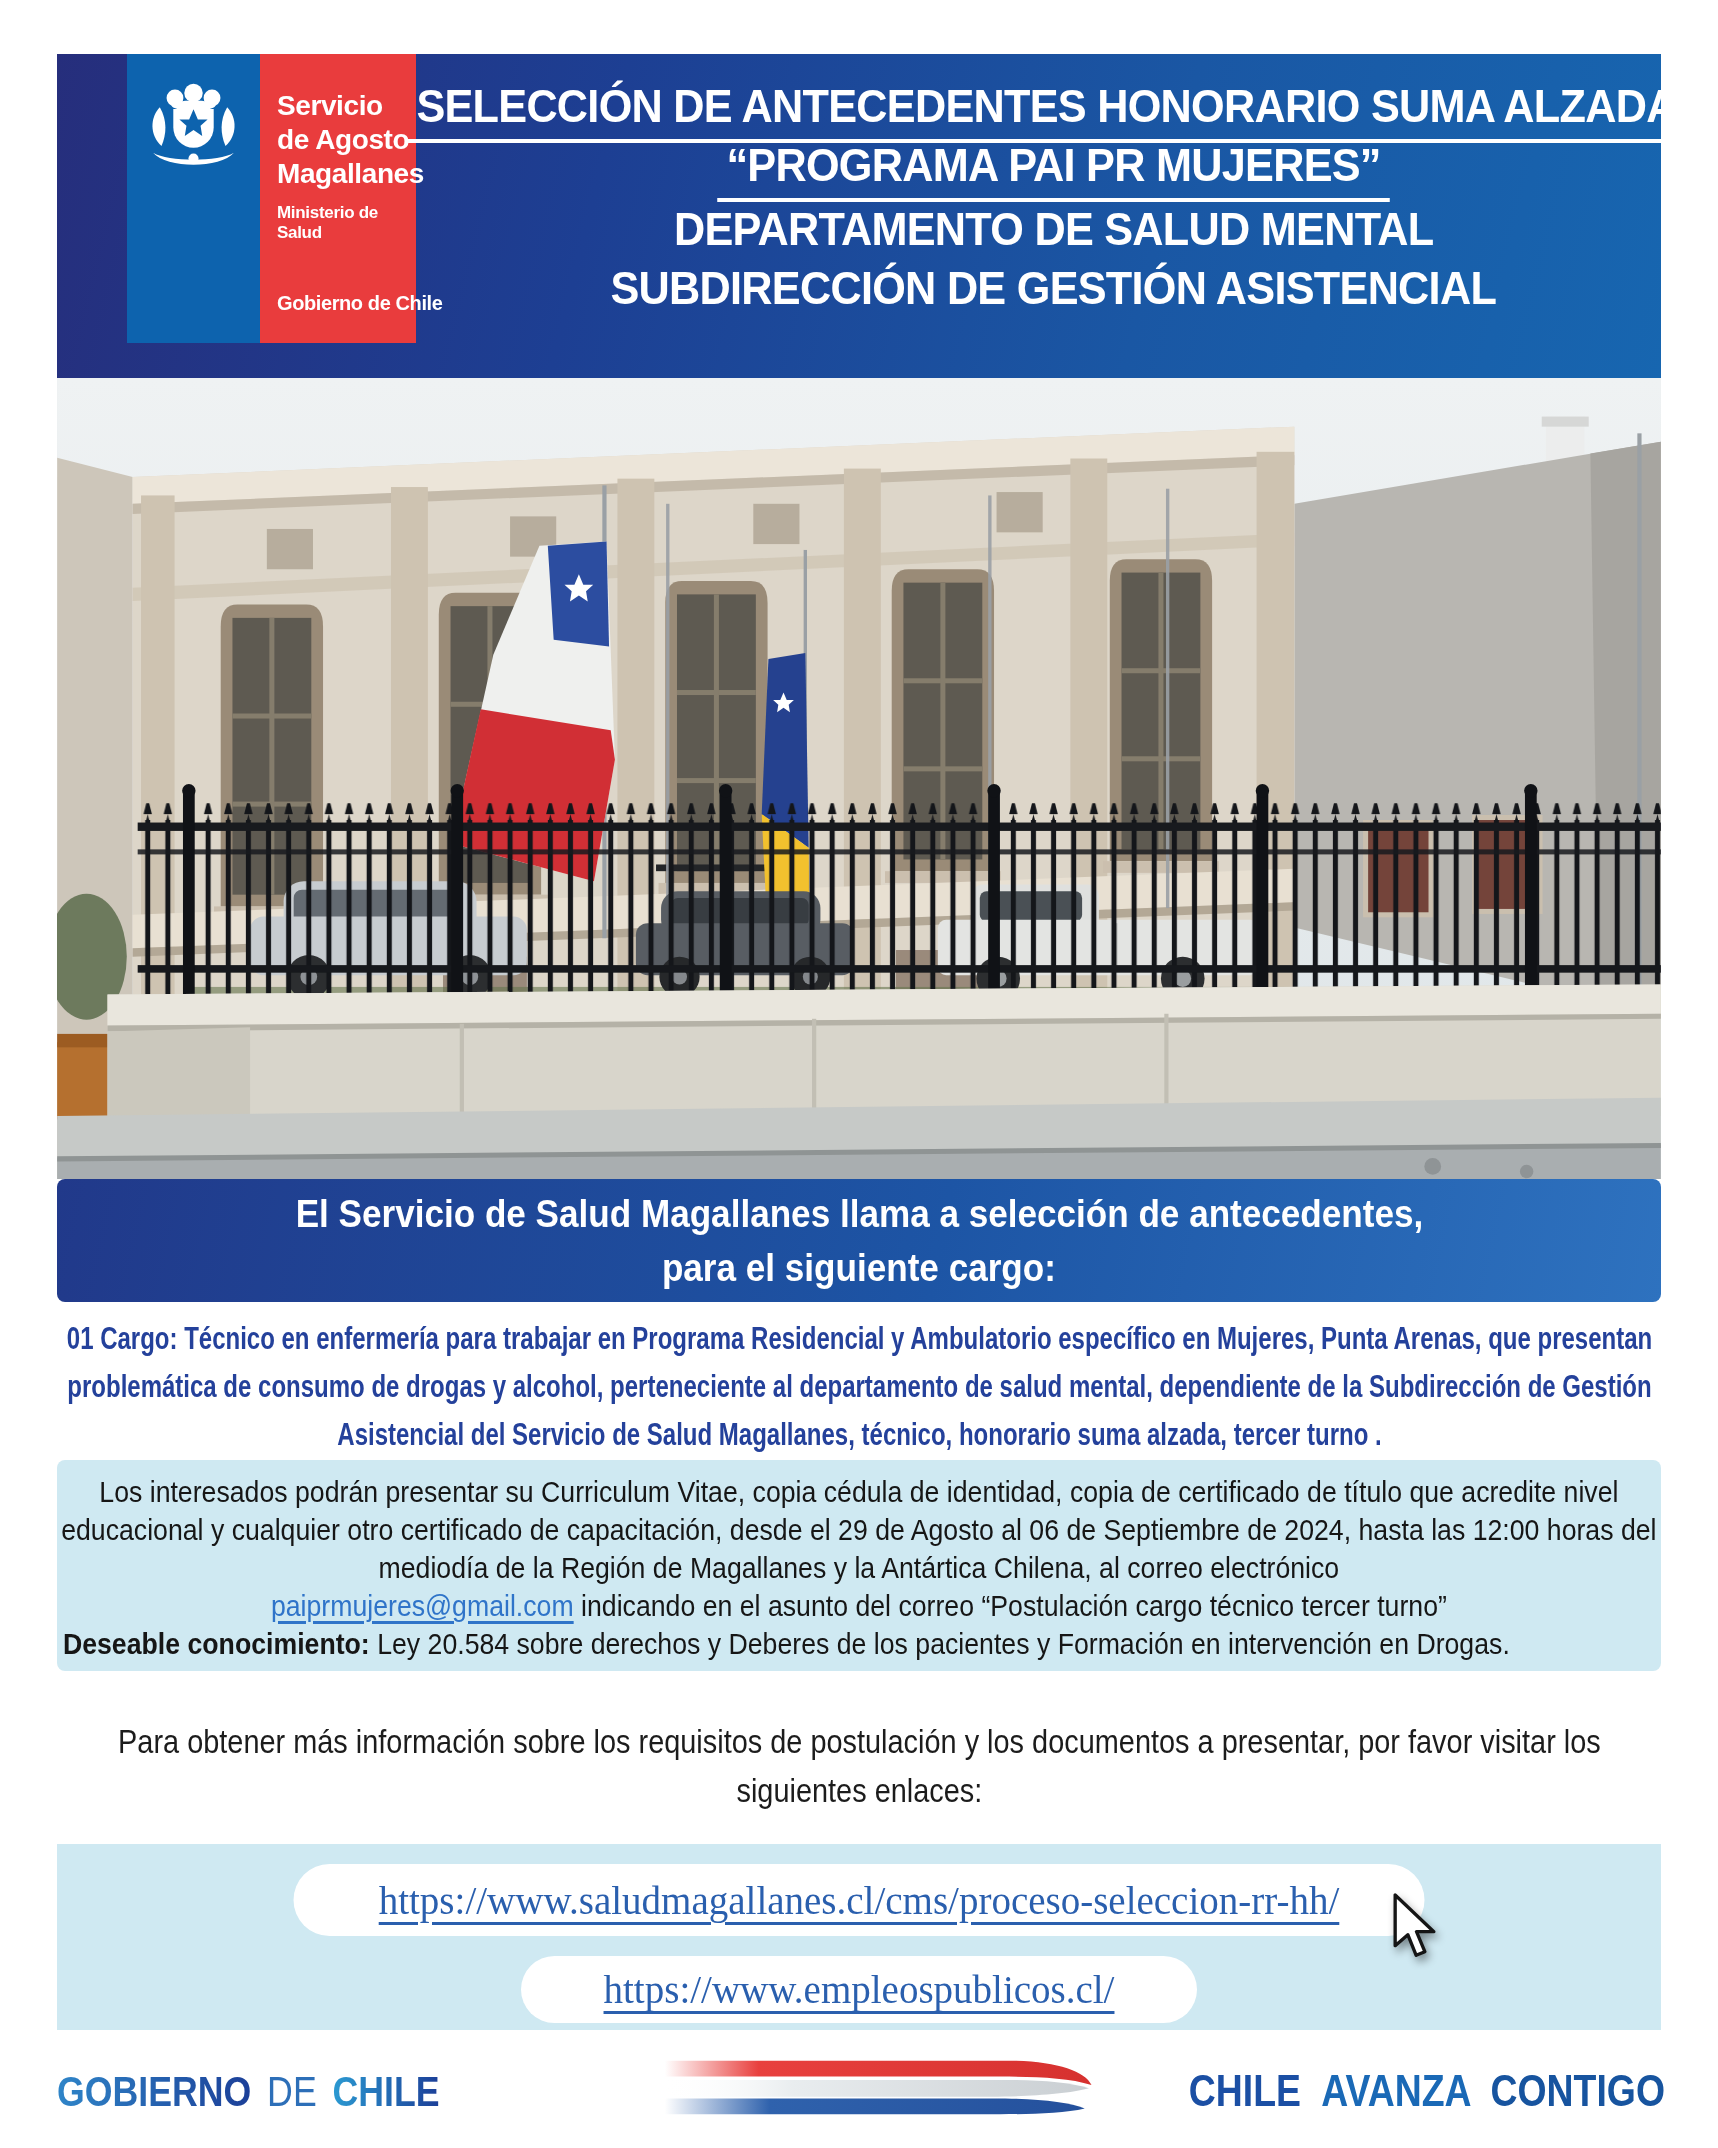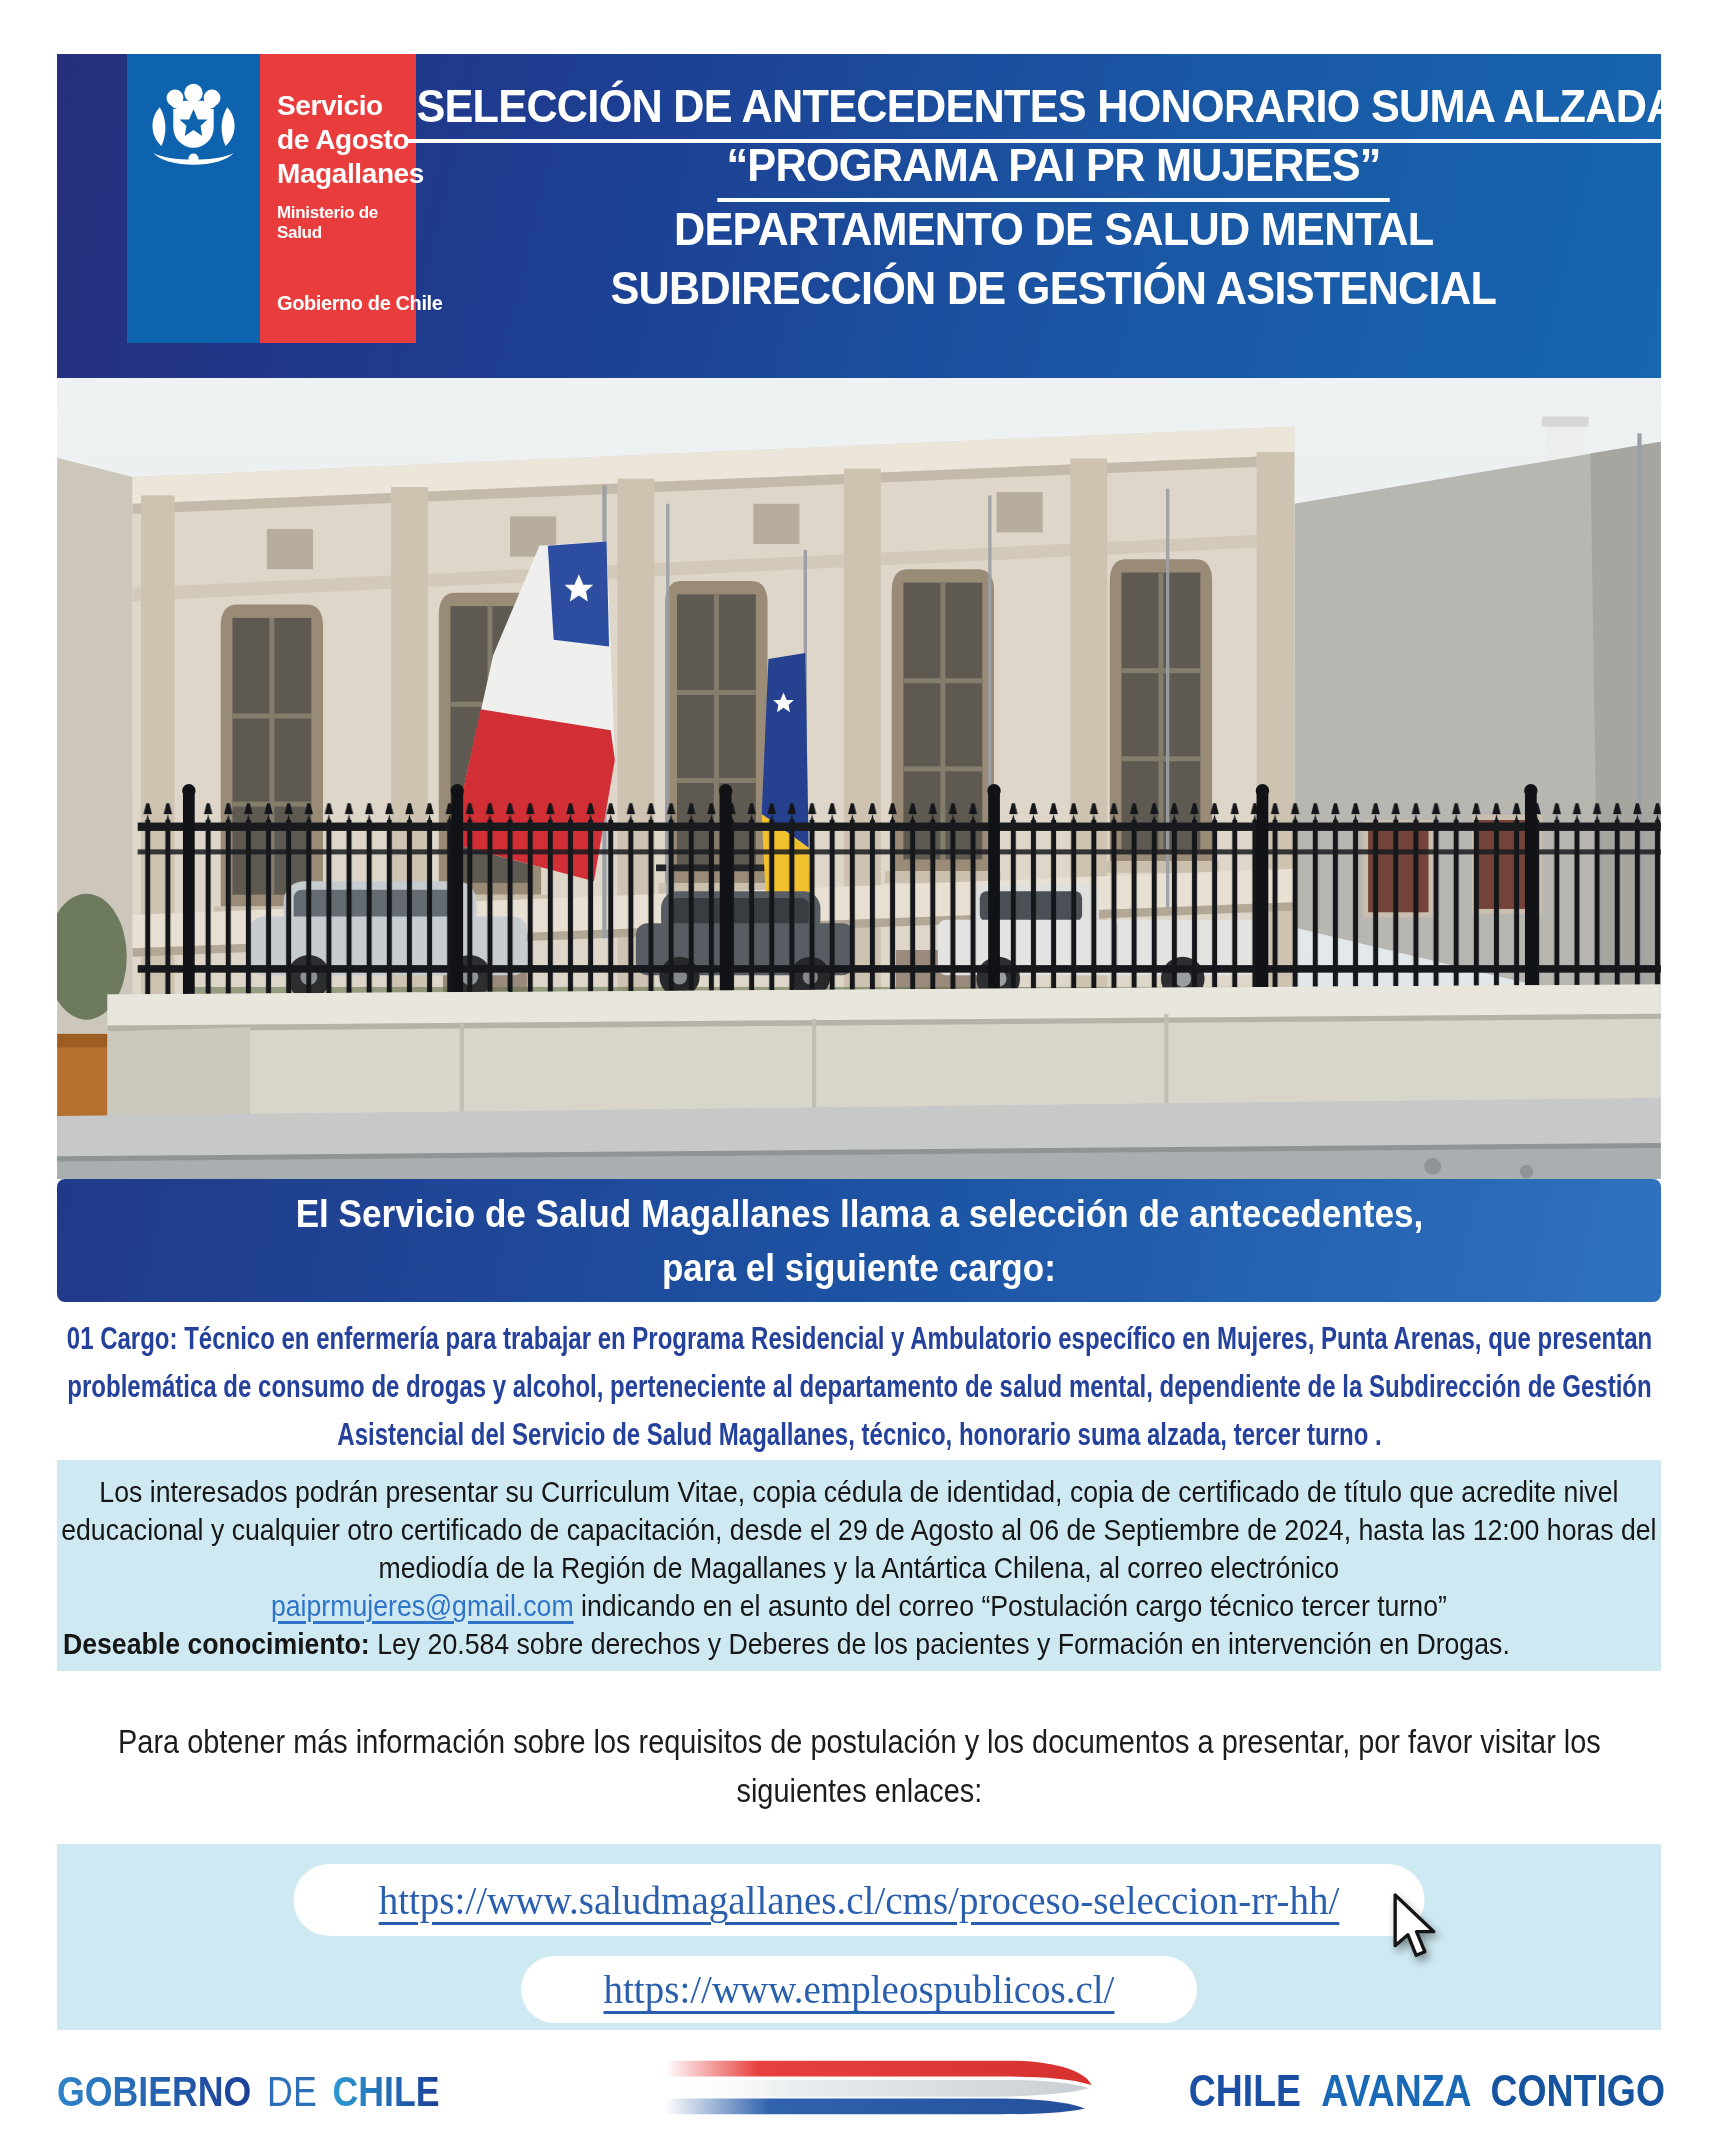--- a/index.html
+++ b/index.html
@@ -34,21 +34,21 @@
             display:flex; flex-direction:column; align-items:center; justify-content:center; gap:10px;border-radius:8px; }
   .banner-line { color:#fff; font-weight:bold; font-size:39px; white-space:nowrap; display:flex; justify-content:center; }
   .banner-line>span { display:inline-block; transform:scaleX(.9); }
 
   
   .cargo { left:57px; top:1314px; width:1604px; }
   .squeeze-cargo { width:2140px; transform:scaleX(.75); transform-origin:0 0; text-align:center;
                    font-weight:bold; font-size:32px; line-height:48px; color:#24419b; letter-spacing:0; }
 
   
-  .infobox { left:57px; top:1460px; width:1604px; height:211px; background:#cfe9f2; padding-top:13.4px; }
+  .infobox { left:57px; top:1460px; width:1604px; height:211px; background:#cfe9f2; padding-top:13.4px;border-radius:8px; }
   .squeeze-box { width:1804px; transform:scaleX(.889); transform-origin:0 0;
                  font-size:30px; line-height:38px; color:#161616; text-align:center; }
   .email-line { white-space:nowrap; }
   .email-link { color:#2f74c9; text-decoration:underline; text-decoration-thickness:2.5px; text-underline-offset:5px; cursor:pointer; }
   .deseable { text-align:left; padding-left:6.7px; white-space:nowrap; }
   .deseable .bl { font-weight:bold; }
 
   
   .moreinfo { left:57px; top:1717px; width:1604px; }
   .squeeze-more { width:1888px; transform:scaleX(.85); transform-origin:0 0;

